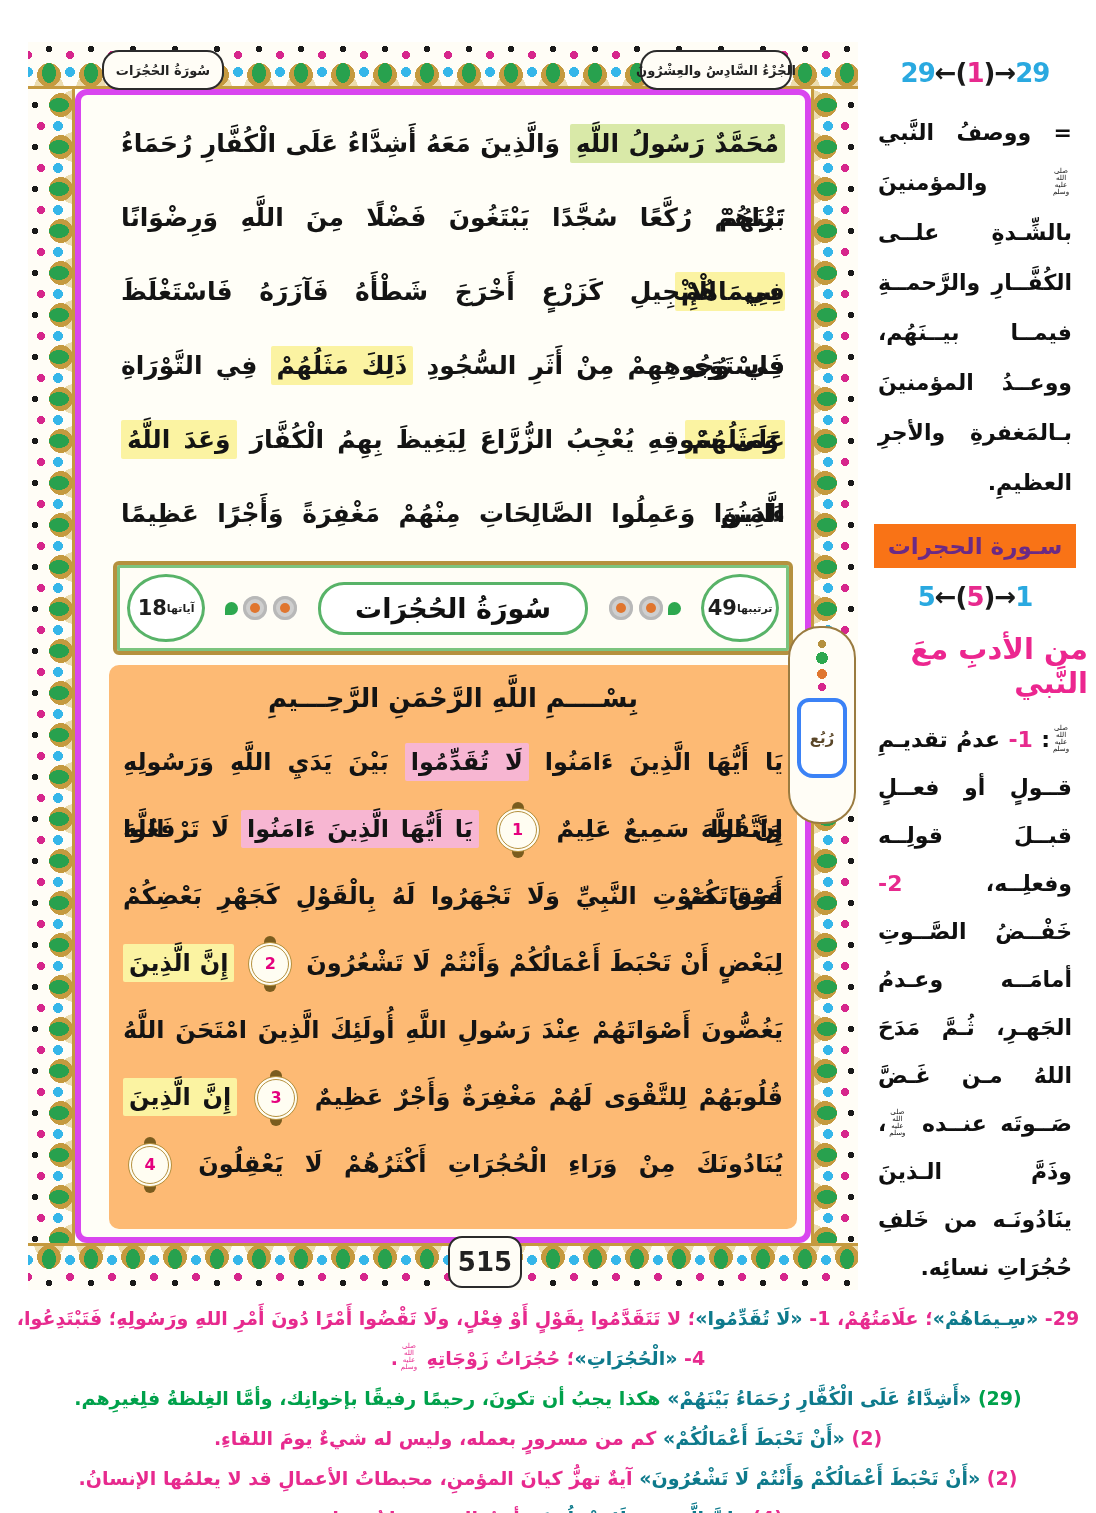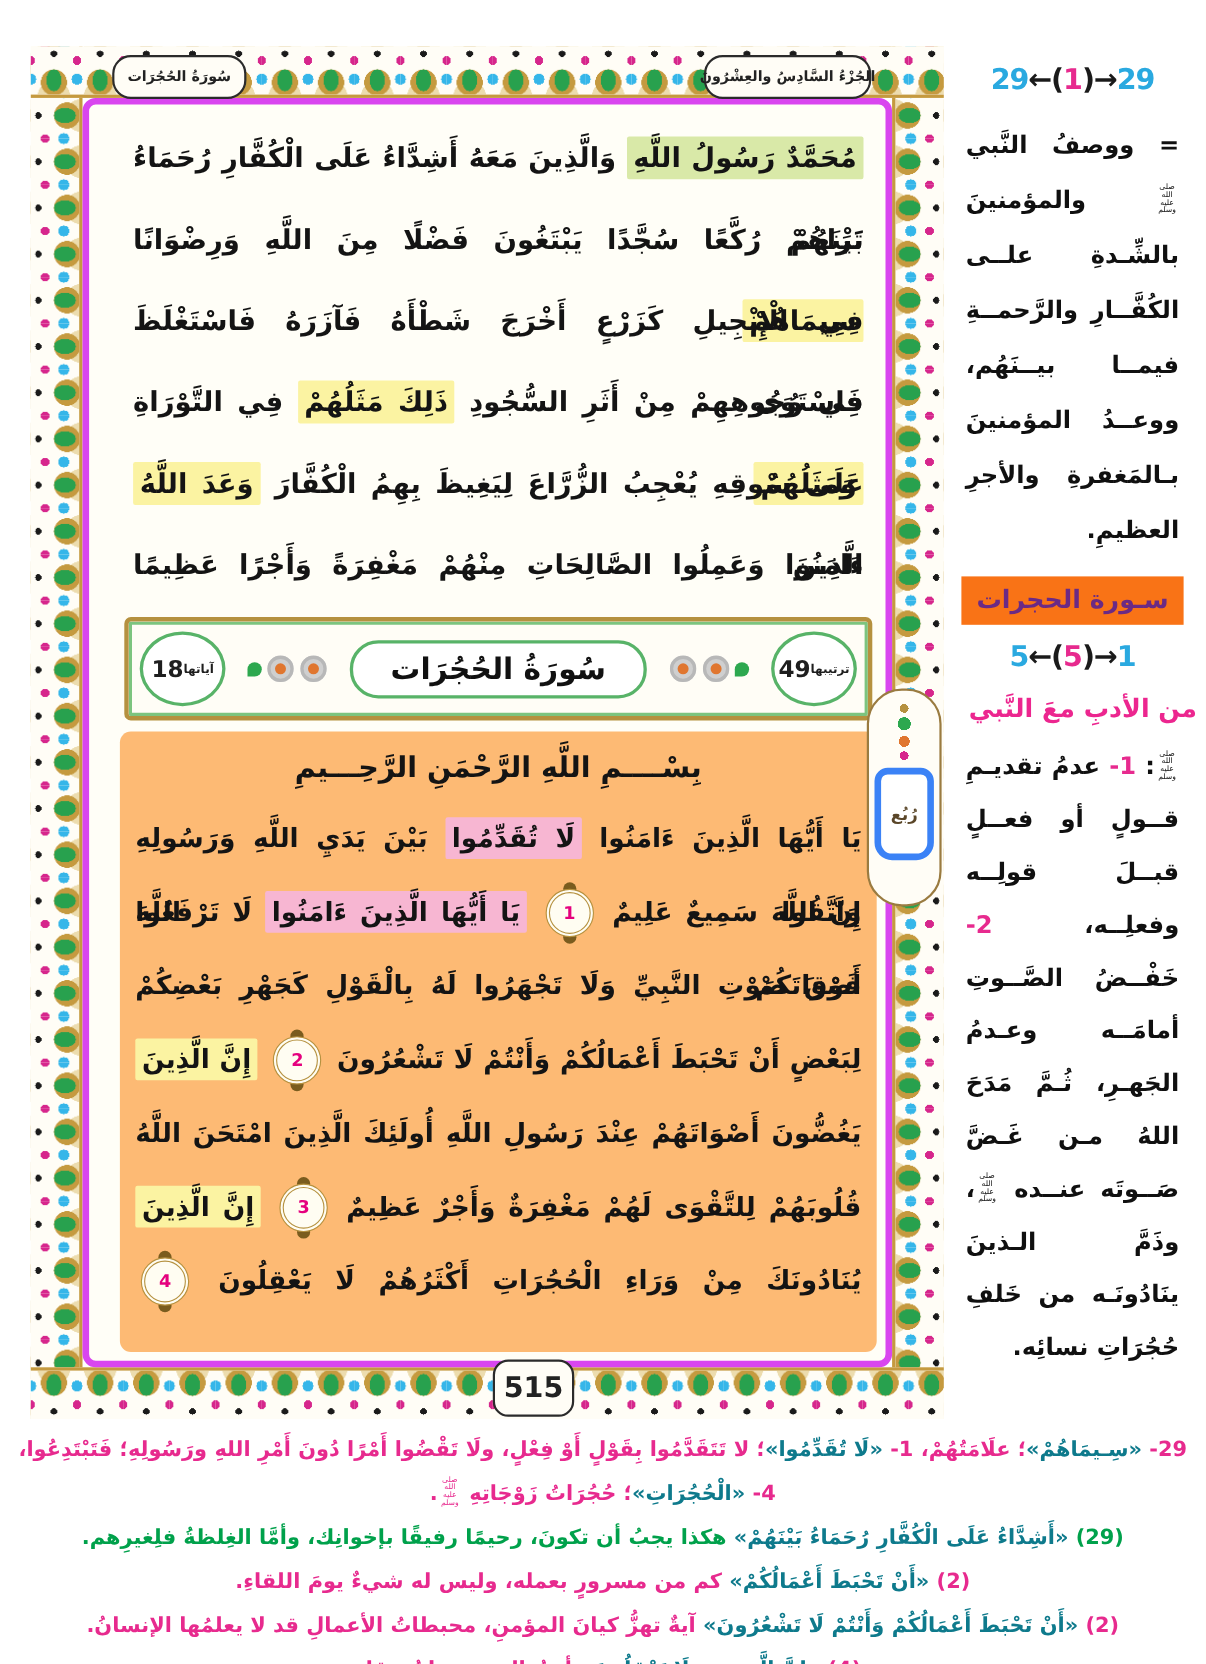--- a/index.html
+++ b/index.html
@@ -100,36 +100,36 @@
   
   .quarter{position:absolute;right:2px;top:584px;width:64px;height:194px;z-index:5;
     background:#fffdf6;border:2px solid #9a7b40;border-radius:32px;
     display:flex;flex-direction:column;align-items:center;}
   .q-orn{width:26px;height:56px;margin:10px auto 4px;
     background-image:
       radial-gradient(circle 4px at 13px 6px, #b5913f 98%, transparent 100%),
       radial-gradient(circle 6px at 13px 20px, #2da84f 98%, transparent 100%),
       radial-gradient(circle 5px at 13px 36px, #e0762f 98%, transparent 100%),
       radial-gradient(circle 4px at 13px 49px, #d6268c 98%, transparent 100%);}
-  .q-box{width:42px;height:72px;border:6px solid #3b82f6;border-radius:12px 12px 16px 16px;
+  .q-box{width:42px;height:72px;border:4px solid #3b82f6;border-radius:12px 12px 16px 16px;
     display:flex;align-items:center;justify-content:center;background:#fff;
     font-weight:bold;font-size:15px;color:#5a4628;}
   
   .sidebar{position:absolute;left:862px;top:44px;width:226px;direction:rtl;color:#101010;}
   .numhdr{direction:ltr;text-align:center;font-weight:bold;font-size:26px;margin:14px 0 20px;
     letter-spacing:-1px;white-space:nowrap;}
   .numhdr .cyan{color:#2aa9e0;}
   .numhdr .mgn{color:#e72a8e;}
   .numhdr .blk{color:#1a1a1a;}
   .sb-para{margin:16px;font-size:22px;font-weight:bold;text-align:justify;color:#101010;}
   .sb-intro{line-height:50px;}
   .sb-body{line-height:48px;}
   .surah-box{margin:16px 12px 10px;background:#f97316;color:#6b2a85;text-align:center;
     font-size:23px;font-weight:bold;padding:9px 4px;}
-  .topic{margin:0 0 10px;color:#ec268f;font-size:23px;font-weight:bold;text-align:right;}
+  .topic{margin:0 0 10px;color:#ec268f;font-size:29px;font-weight:bold;text-align:right;}
   .c-magenta{color:#e72a8e;}
   .c-quote{color:#0e7a8c;}
   .saws{display:inline-block;width:22px;font-size:7px;line-height:7px;text-align:center;
     vertical-align:-4px;font-weight:normal;white-space:normal;}
   
   .footnotes{position:absolute;left:10px;right:10px;top:1298px;direction:rtl;text-align:center;
     font-weight:bold;font-size:19px;}
   .fn{line-height:40px;}
   .fn-magenta{color:#e72a8e;}
   .fn-green{color:#00a14b;}

